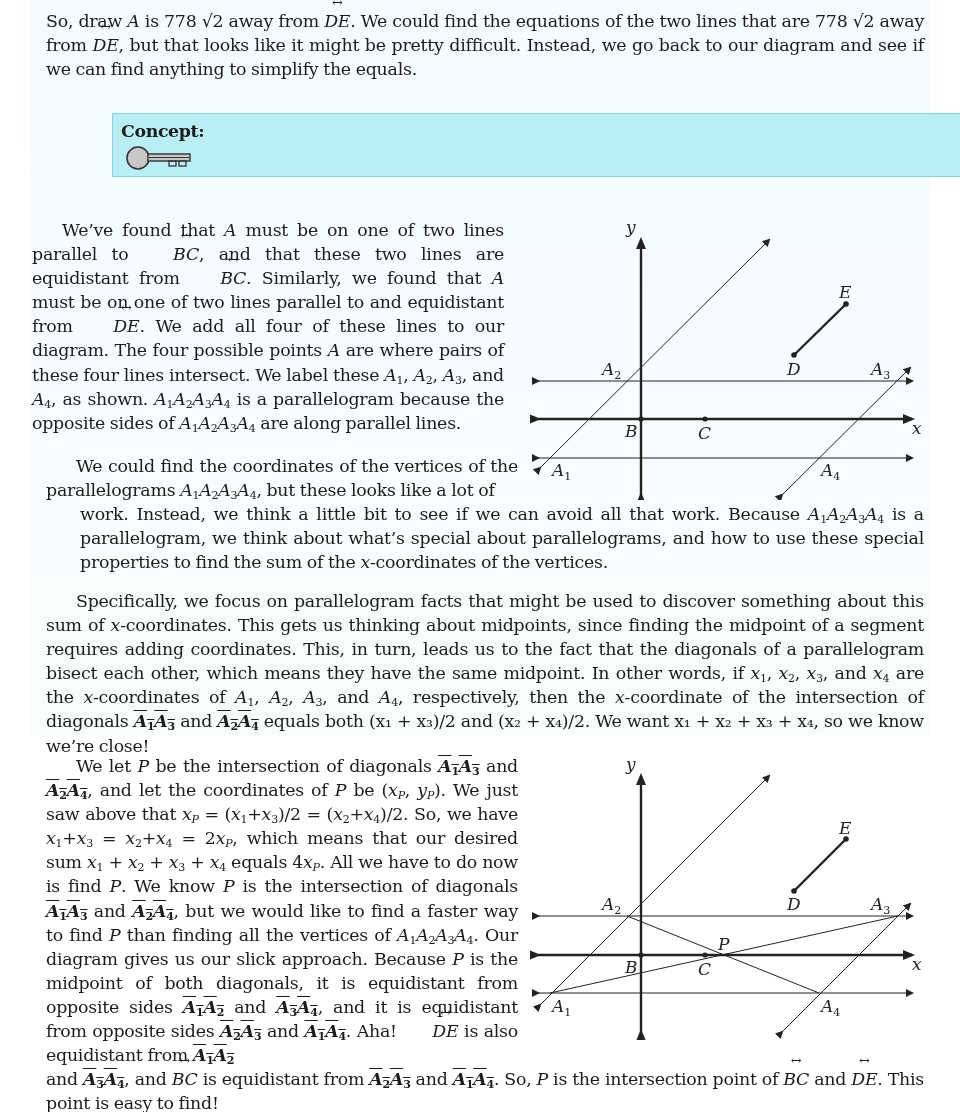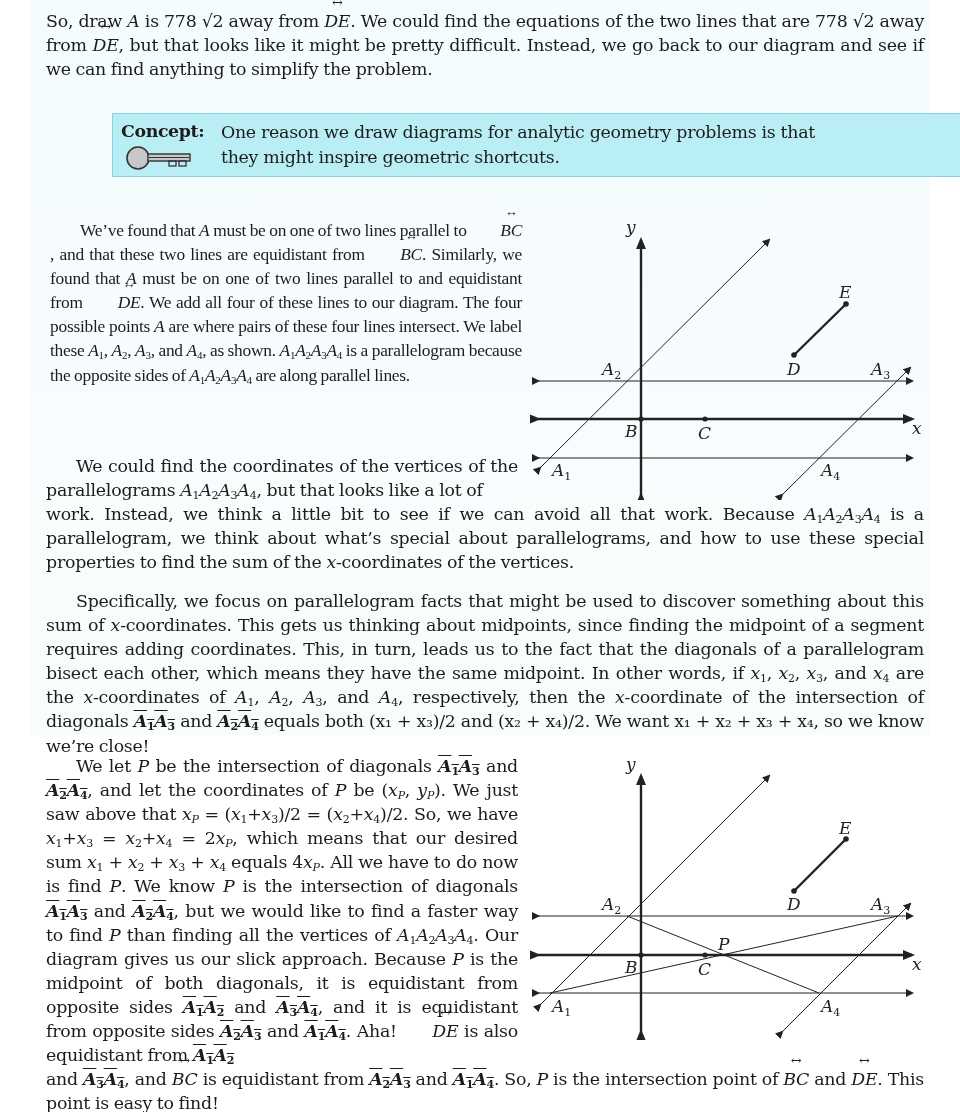--- a/index.html
+++ b/index.html
@@ -39,42 +39,41 @@
   svg.diag text { font-family:"DejaVu Serif", serif; font-style:italic; font-size:17px; fill:#222; }
   svg.diag text tspan.s { font-size:11px; font-style:normal; }
 </style>
 </head>
 <body>
 
 <div class="tint"></div>
 <div class="tint2"></div>
 
 <div class="txt" style="left:46px; top:9px; width:878px;">
-  <p><span>So, draw </span><i>A</i><span> is 778 √2 away from </span><span class="ray">DE</span><span>. We could find the equations of the two lines that are 778 √2 away from </span><span class="ray">DE</span><span>, but that looks like it might be pretty difficult. Instead, we go back to our diagram and see if we can find anything to simplify the problem.</span></p>
+  <p><span>So, draw </span><i>A</i><span> is 778 √2 away from </span><span class="ray">DE</span><span>. We could find the equations of the two lines that are 778 √2 away from </span><span class="ray">DE</span><span>, but that looks like it might be pretty difficult. Instead, we go back to our diagram and see if we can find anything to simplify the equals.</span></p>
 </div>
 
 <div class="concept">
   <div class="concept-label">Concept:</div>
   <svg class="key" width="70" height="26" viewBox="0 0 70 26">
     <circle cx="13" cy="12" r="11" fill="#c8c8c8" stroke="#333" stroke-width="1.6"></circle>
     <rect x="23" y="8" width="42" height="7" fill="#c8c8c8" stroke="#333" stroke-width="1.4"></rect>
     <line x1="24" y1="11.5" x2="64" y2="11.5" stroke="#333" stroke-width="1"></line>
     <rect x="44" y="15" width="7" height="5" fill="none" stroke="#333" stroke-width="1.3"></rect>
     <rect x="54" y="15" width="7" height="5" fill="none" stroke="#333" stroke-width="1.3"></rect>
   </svg>
-  <div class="concept-text">One reason we draw diagrams for analytic geometry problems is that they might inspire geometric shortcuts.</div>
 </div>
 
-<div class="txt indent" style="left:50px; top:218px; width:472px;font-family:Liberation Serif, serif;">
+<div class="txt indent" style="left:32px; top:218px; width:472px;">
   <p><span>We’ve found that </span><i>A</i><span> must be on one of two lines parallel to </span><span class="ray">BC</span><span>, and that these two lines are equidistant from </span><span class="ray">BC</span><span>. Similarly, we found that </span><i>A</i><span> must be on one of two lines parallel to and equidistant from </span><span class="ray">DE</span><span>. We add all four of these lines to our diagram. The four possible points </span><i>A</i><span> are where pairs of these four lines intersect. We label these </span><i>A</i><sub>1</sub><span>, </span><i>A</i><sub>2</sub><span>, </span><i>A</i><sub>3</sub><span>, and </span><i>A</i><sub>4</sub><span>, as shown. </span><i>A</i><sub>1</sub><i>A</i><sub>2</sub><i>A</i><sub>3</sub><i>A</i><sub>4</sub><span> is a parallelogram because the opposite sides of </span><i>A</i><sub>1</sub><i>A</i><sub>2</sub><i>A</i><sub>3</sub><i>A</i><sub>4</sub><span> are along parallel lines.</span></p>
 </div>
 
 <div class="txt indent" style="left:46px; top:454px; width:878px;">
-  <p style="width:472px;"><span>We could find the coordinates of the vertices of the parallelograms </span><i>A</i><sub>1</sub><i>A</i><sub>2</sub><i>A</i><sub>3</sub><i>A</i><sub>4</sub><span>, but that looks like a lot of</span></p>
-  <p style="text-indent:0;">work. Instead, we think a little bit to see if we can avoid all that work. Because <i>A</i><sub>1</sub><i>A</i><sub>2</sub><i>A</i><sub>3</sub><i>A</i><sub>4</sub> is a parallelogram, we think about what’s special about parallelograms, and how to use these special properties to find the sum of the <i>x</i><span>-coordinates of the vertices.</span></p>
+  <p style="width:472px;"><span>We could find the coordinates of the vertices of the parallelograms </span><i>A</i><sub>1</sub><i>A</i><sub>2</sub><i>A</i><sub>3</sub><i>A</i><sub>4</sub><span>, but these looks like a lot of</span></p>
+  <p style="text-indent:0;margin-left:34px;">work. Instead, we think a little bit to see if we can avoid all that work. Because <i>A</i><sub>1</sub><i>A</i><sub>2</sub><i>A</i><sub>3</sub><i>A</i><sub>4</sub> is a parallelogram, we think about what’s special about parallelograms, and how to use these special properties to find the sum of the <i>x</i><span>-coordinates of the vertices.</span></p>
 </div>
 
 <div class="txt indent" style="left:46px; top:589px; width:878px;">
   <p><span>Specifically, we focus on parallelogram facts that might be used to discover something about this sum of </span><i>x</i><span>-coordinates. This gets us thinking about midpoints, since finding the midpoint of a segment requires adding coordinates. This, in turn, leads us to the fact that the diagonals of a parallelogram bisect each other, which means they have the same midpoint. In other words, if </span><i>x</i><sub>1</sub>, <i>x</i><sub>2</sub>, <i>x</i><sub>3</sub>, and <i>x</i><sub>4</sub><span> are the </span><i>x</i><span>-coordinates of </span><i>A</i><sub>1</sub>, <i>A</i><sub>2</sub>, <i>A</i><sub>3</sub>, and <i>A</i><sub>4</sub><span>, respectively, then the </span><i>x</i><span>-coordinate of the intersection of diagonals </span><span class="ov"><i>A</i><sub>1</sub><i>A</i><sub>3</sub></span> and <span class="ov"><i>A</i><sub>2</sub><i>A</i><sub>4</sub></span><span> equals both (x₁ + x₃)/2 and (x₂ + x₄)/2. We want x₁ + x₂ + x₃ + x₄, so we know we’re close!</span></p>
 </div>
 
 <div class="txt indent" style="left:46px; top:754px; width:878px;">
   <p style="width:472px;"><span>We let </span><i>P</i><span> be the intersection of diagonals </span><span class="ov"><i>A</i><sub>1</sub><i>A</i><sub>3</sub></span><span> and </span><span class="ov"><i>A</i><sub>2</sub><i>A</i><sub>4</sub></span><span>, and let the coordinates of </span><i>P</i> be (<i>x</i><sub><i>P</i></sub>, <i>y</i><sub><i>P</i></sub>). We just saw above that <i>x</i><sub><i>P</i></sub> = (<i>x</i><sub>1</sub>+<i>x</i><sub>3</sub>)/2 = (<i>x</i><sub>2</sub>+<i>x</i><sub>4</sub>)/2. So, we have <i>x</i><sub>1</sub>+<i>x</i><sub>3</sub> = <i>x</i><sub>2</sub>+<i>x</i><sub>4</sub> = 2<i>x</i><sub><i>P</i></sub>, which means that our desired sum <i>x</i><sub>1</sub> + <i>x</i><sub>2</sub> + <i>x</i><sub>3</sub> + <i>x</i><sub>4</sub> equals 4<i>x</i><sub><i>P</i></sub>. All we have to do now is find <i>P</i>. We know <i>P</i> is the intersection of diagonals <span class="ov"><i>A</i><sub>1</sub><i>A</i><sub>3</sub></span> and <span class="ov"><i>A</i><sub>2</sub><i>A</i><sub>4</sub></span>, but we would like to find a faster way to find <i>P</i> than finding all the vertices of <i>A</i><sub>1</sub><i>A</i><sub>2</sub><i>A</i><sub>3</sub><i>A</i><sub>4</sub>. Our diagram gives us our slick approach. Because <i>P</i> is the midpoint of both diagonals, it is equidistant from opposite sides <span class="ov"><i>A</i><sub>1</sub><i>A</i><sub>2</sub></span> and <span class="ov"><i>A</i><sub>3</sub><i>A</i><sub>4</sub></span>, and it is equidistant from opposite sides <span class="ov"><i>A</i><sub>2</sub><i>A</i><sub>3</sub></span> and <span class="ov"><i>A</i><sub>1</sub><i>A</i><sub>4</sub></span>. Aha! <span class="ray">DE</span> is also equidistant from <span class="ov"><i>A</i><sub>1</sub><i>A</i><sub>2</sub></span></p>
   <p style="text-indent:0;">and <span class="ov"><i>A</i><sub>3</sub><i>A</i><sub>4</sub></span>, and <span class="ray">BC</span> is equidistant from <span class="ov"><i>A</i><sub>2</sub><i>A</i><sub>3</sub></span> and <span class="ov"><i>A</i><sub>1</sub><i>A</i><sub>4</sub></span><span>. So, </span><i>P</i> is the intersection point of <span class="ray">BC</span> and <span class="ray">DE</span><span>. This point is easy to find!</span></p>
 </div>

